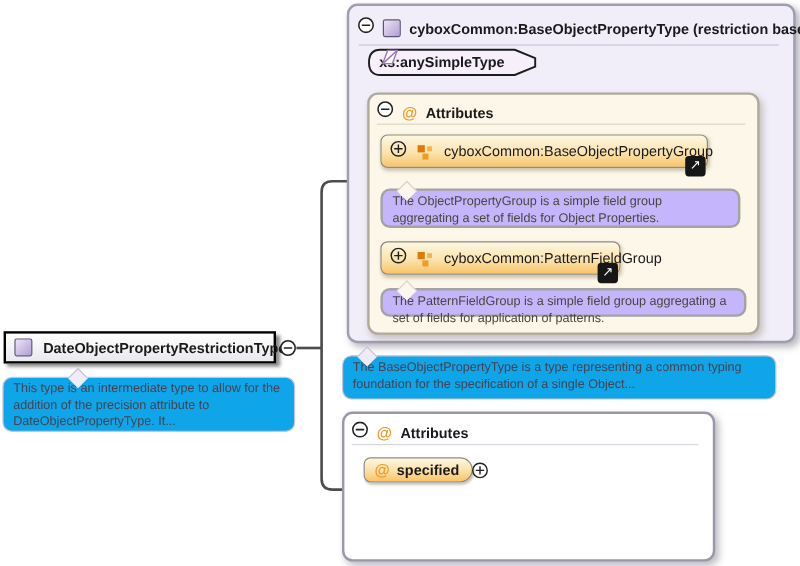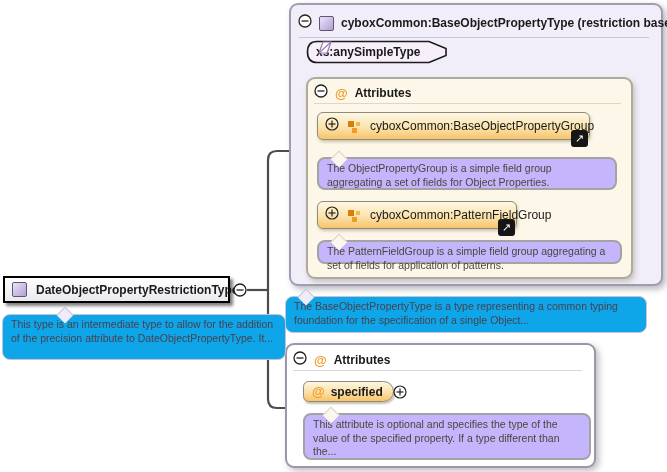--- a/index.html
+++ b/index.html
@@ -100,21 +100,21 @@
     <span class="root-label">DateObjectPropertyRestrictionType</span>
   </div>
 
   <span class="toggle" style="left:233px;top:283px;">
     <svg width="14" height="14">
         <circle cx="7" cy="7" r="6" fill="#fff" stroke="#222" stroke-width="1.3"></circle>
         <line x1="3.5" y1="7" x2="10.5" y2="7" stroke="#222" stroke-width="1.3"></line>
       </svg>
   </span>
 
-  <div class="bubble bubble-purple" style="left:2px;top:314px;width:284px;height:46px;">
+  <div class="bubble bubble-purple" style="left:2px;top:314px;width:244px;height:46px;">
     <span class="tip" style="left:56px;"></span>
     <span>This type is an intermediate type to allow for the addition of the precision attribute to DateObjectPropertyType. It...</span>
   </div>
 
   <div class="node base-box">
     <div class="hdr" style="left:7px;top:9px;">
       <span>
         <svg width="14" height="14">
             <circle cx="7" cy="7" r="6" fill="#fff" stroke="#222" stroke-width="1.3"></circle>
             <line x1="3.5" y1="7" x2="10.5" y2="7" stroke="#222" stroke-width="1.3"></line>
@@ -218,19 +218,15 @@
       <span class="chip-label">specified</span>
     </div>
     <span class="toggle" style="left:106px;top:40px;">
       <svg width="14" height="14">
           <circle cx="7" cy="7" r="6" fill="none" stroke="#222" stroke-width="1.2"></circle>
           <line x1="3.5" y1="7" x2="10.5" y2="7" stroke="#222" stroke-width="1.2"></line>
           <line x1="7" y1="3.5" x2="7" y2="10.5" stroke="#222" stroke-width="1.2"></line>
         </svg>
     </span>
 
-    <div class="bubble bubble-cream" style="left:16px;top:68px;width:288px;height:47px;">
-      <span class="tip" style="left:20px;"></span>
-      <span>This attribute is optional and specifies the type of the value of the specified property. If a type different than the...</span>
-    </div>
   </div>
 
 </div>
 
 </body></html>

